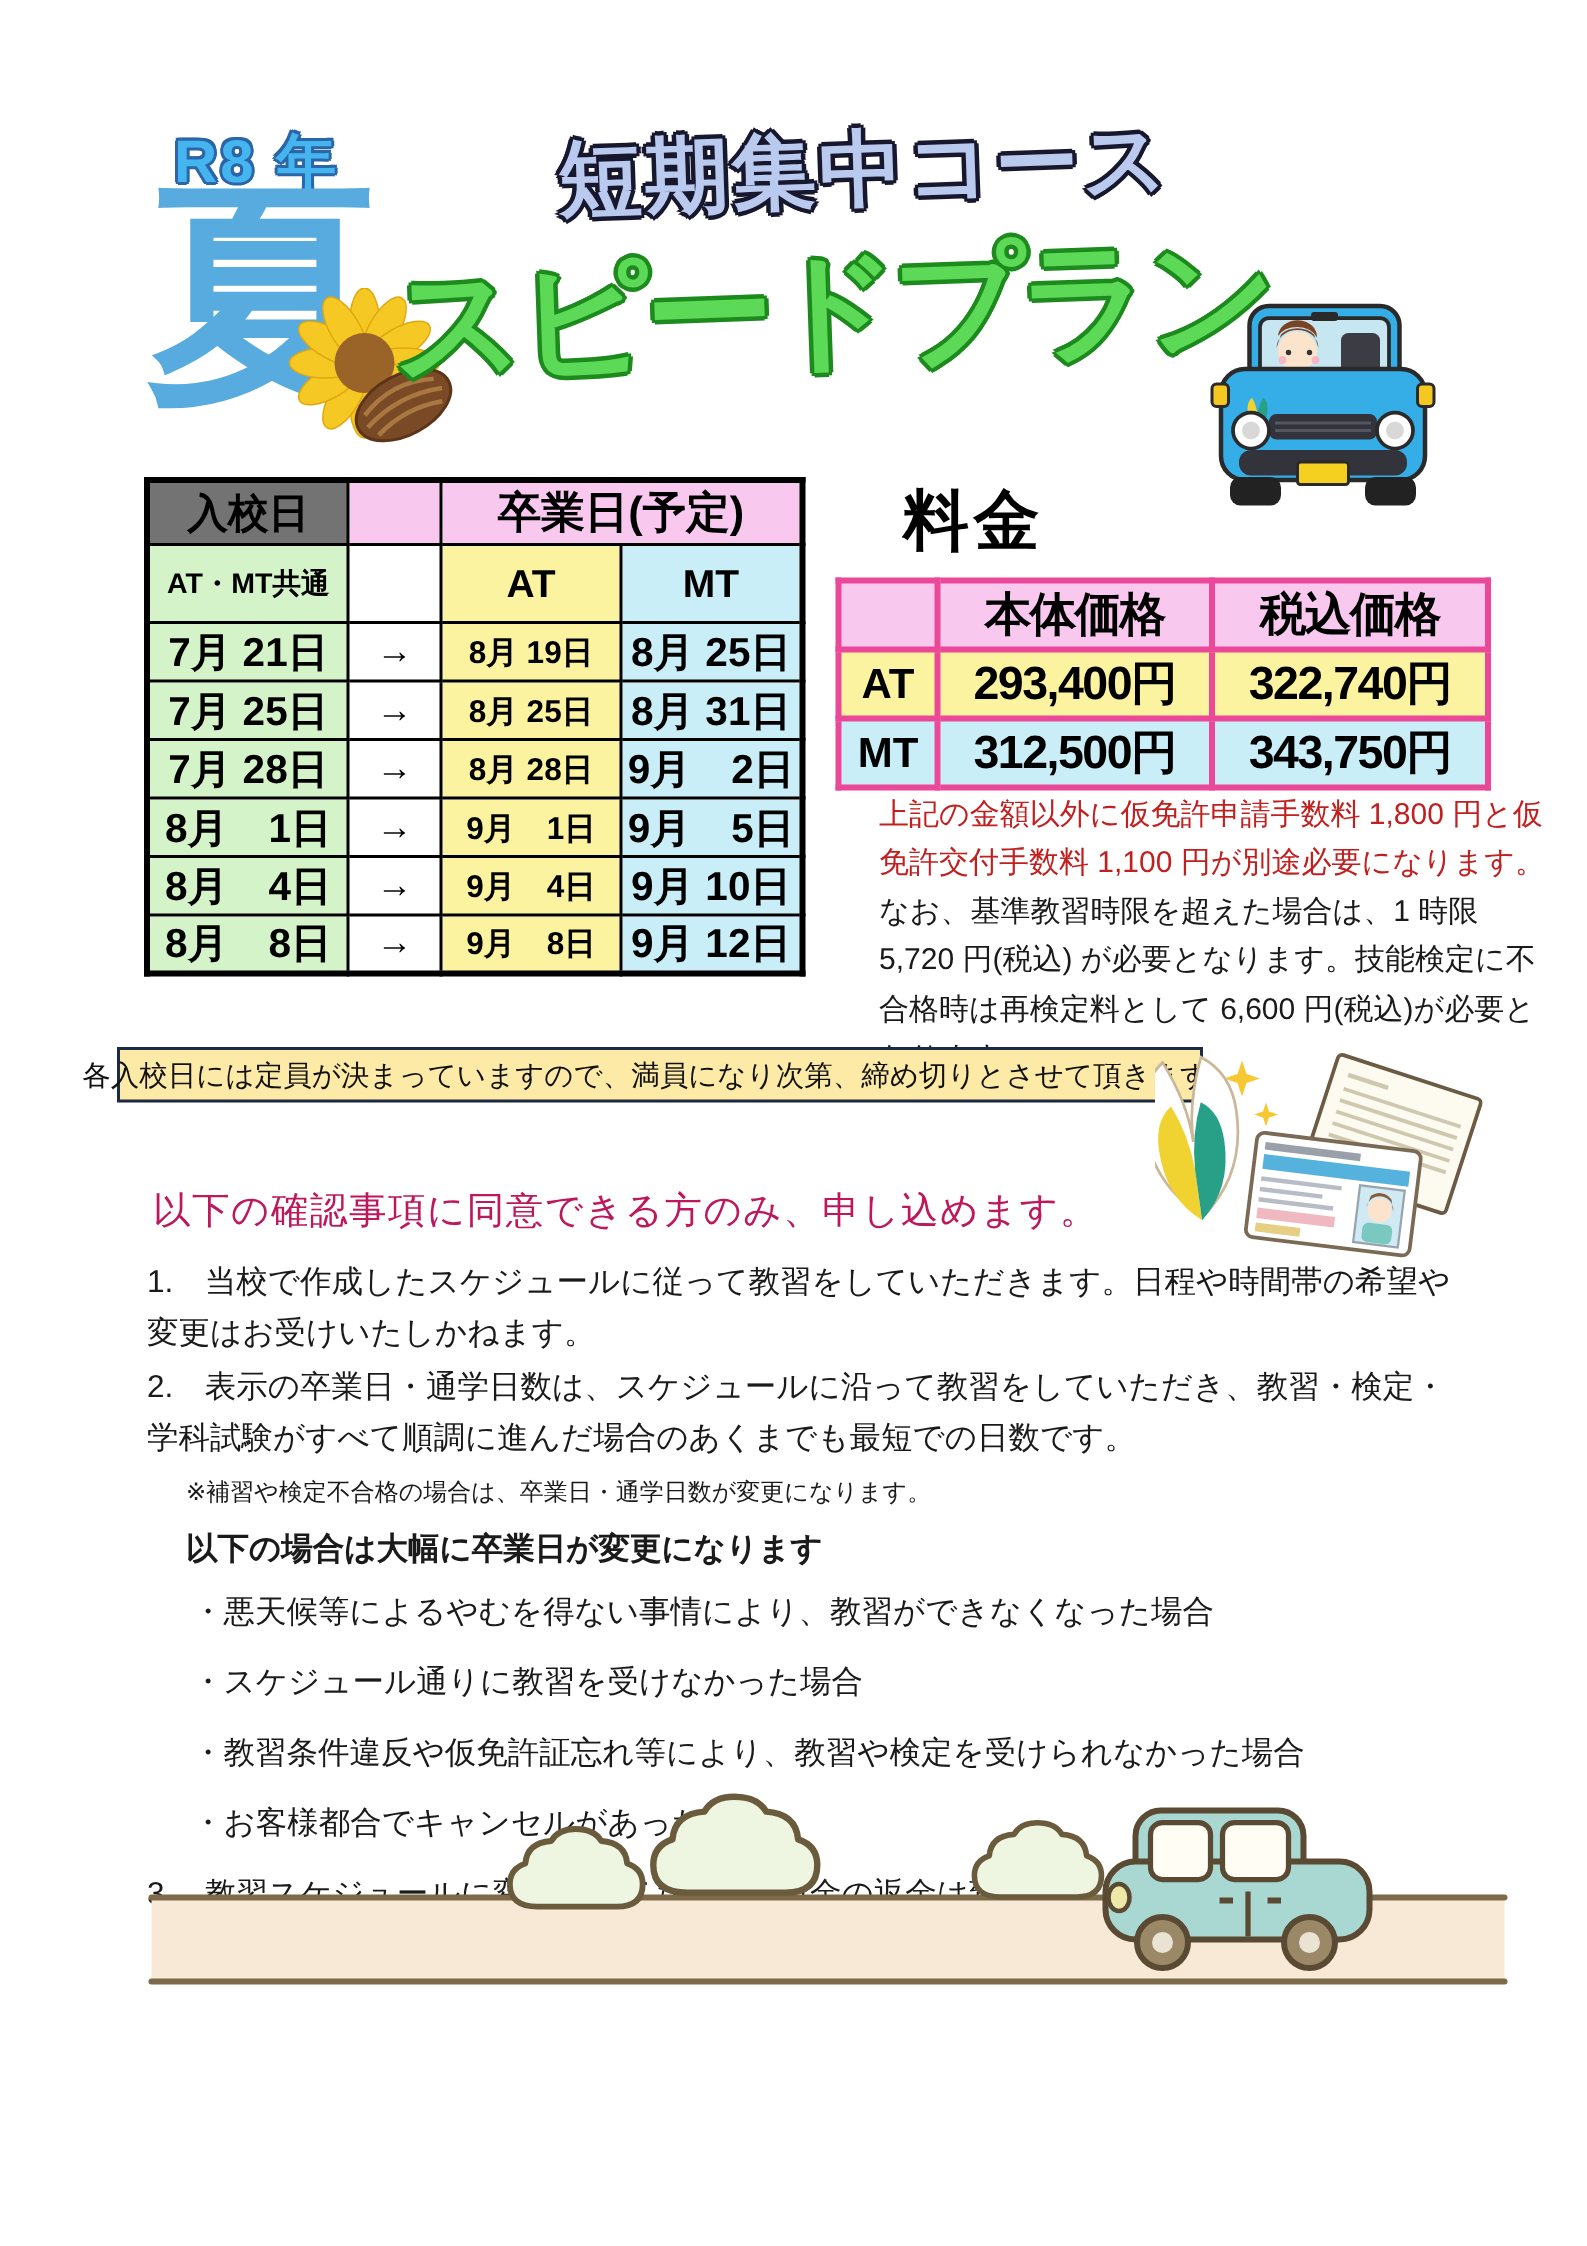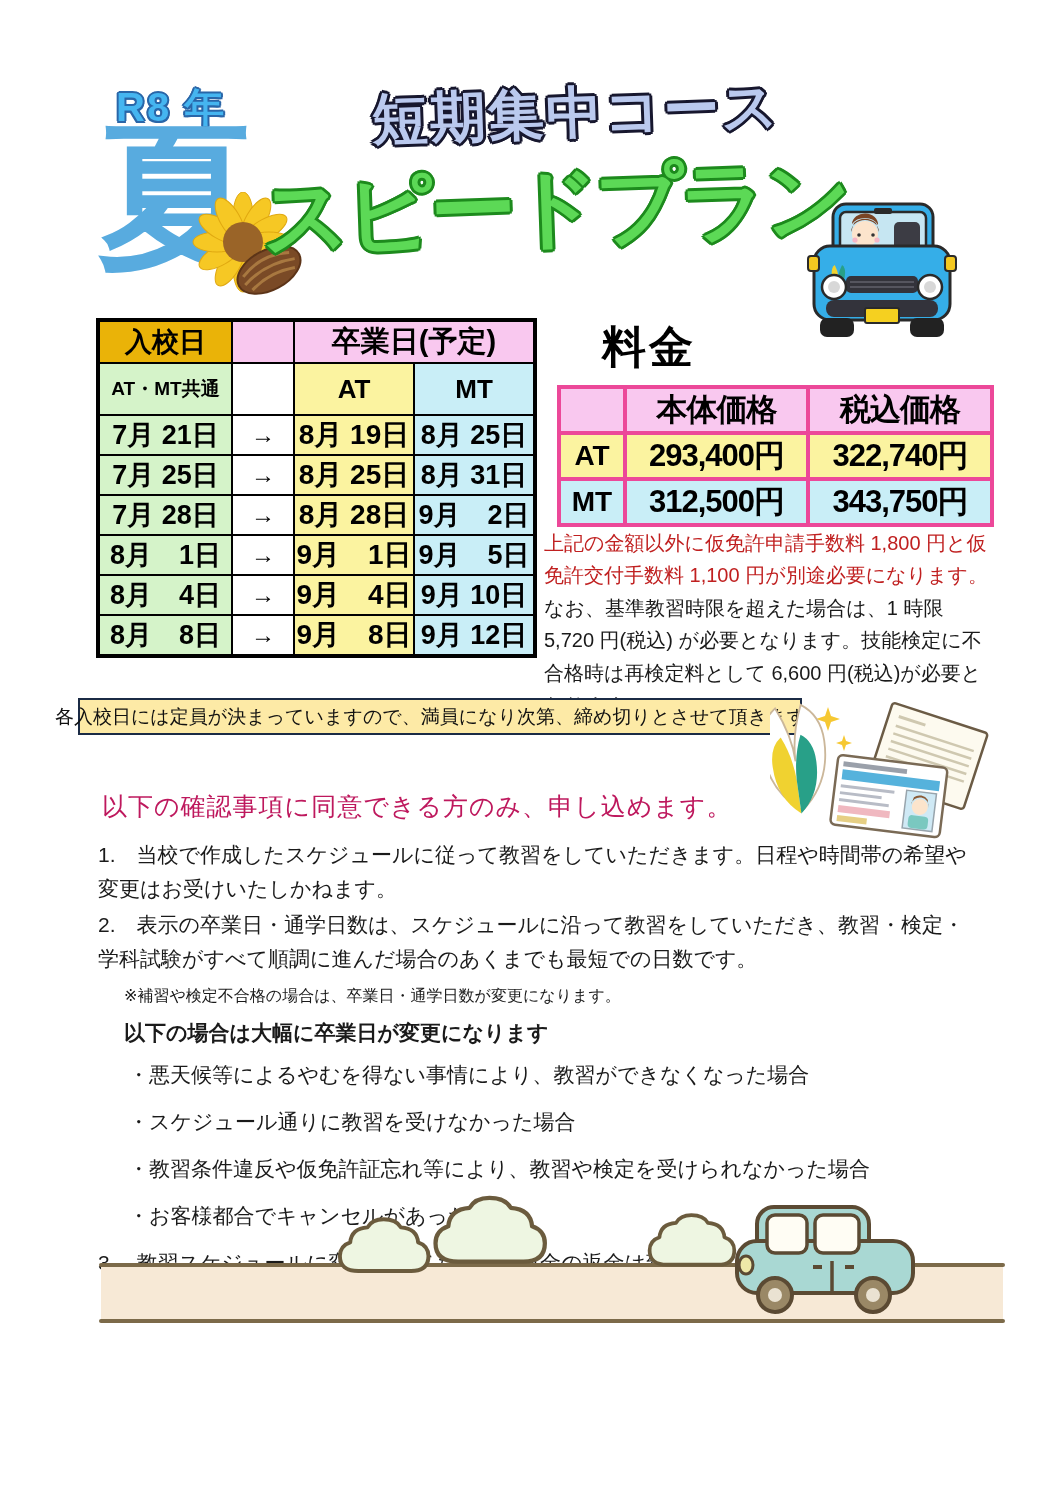--- a/index.html
+++ b/index.html
@@ -39,40 +39,40 @@
   .sched th,.sched td {
     border:2px solid #000; text-align:center; vertical-align:middle;
     font-weight:900; overflow:hidden; white-space:nowrap;
   }
   .sched { border:4px solid #000; }
   .sched .r-head { height:42px; font-size:29px; background:#f9c8ef; }
   .sched .r-sub  { height:52px; }
   .sched tbody tr { height:39px; }
   .sched .c-entry { width:134px; background:#d5f3c9; font-size:27px; }
   .sched .c-arrow { width:62px;  background:#ffffff; font-size:24px; font-weight:700; }
-  .sched .c-at    { width:120px; background:#fbf3a0; font-size:28px; }
+  .sched .c-at    { width:120px; background:#fbf3a0; font-size:21px; }
   .sched .c-mt    { width:121px; background:#c9eef7; font-size:27px; }
   .sched .r-sub .c-entry { font-size:19px; }
   .sched .r-sub .c-arrow { background:#ffffff; }
   .sched .r-sub .c-at,.sched .r-sub .c-mt { font-size:26px; }
 
   
   .price-heading { left:602px; top:318px; font-size:44px; font-weight:900; letter-spacing:3px; }
   .price { left:557px; top:385px; width:433px; border-collapse:collapse; table-layout:fixed; border:3px solid #000; }
   .price th,.price td {
     border:4px solid #ec4899; text-align:center; vertical-align:middle; font-weight:900; white-space:nowrap;
   }
   .price .r-head { height:42px; background:#f9c8ef; font-size:29px; }
   .price tbody tr { height:39px; }
   .price .c-label { width:66px; font-size:28px; }
   .price .c-val { width:183px; font-size:31px; letter-spacing:-1px; }
   .price .row-at td { background:#fbf3a0; }
   .price .row-mt td { background:#c9eef7; }
 
-  .fee-notes { left:544px; top:527px; width:450px; font-size:20px; line-height:1.62; }
+  .fee-notes { left:586px; top:527px; width:450px; font-size:20px; line-height:1.62; }
   .fee-red { color:#c02020; display:block; }
   .fee-black { color:#1a1a1a; display:block; }
 
   
   .notice {
     left:78px; top:698px; width:724px; height:37px;
     background:#fdeaa6; border:2px solid #1b2b45;
     display:flex; align-items:center; justify-content:center;
     font-size:19px; color:#111; white-space:nowrap;
   }
@@ -163,21 +163,21 @@
 
   <table class="abs sched">
     <colgroup>
         <col style="width:134px">
         <col style="width:62px">
         <col style="width:120px">
         <col style="width:121px">
       </colgroup>
     <thead>
       <tr class="r-head">
-        <th class="c-entry" style="background:#eab308">入校日</th>
+        <th class="c-entry" style="background:#737373">入校日</th>
         <th class="c-arrow" style="background:#f9c8ef"></th>
         <th colspan="2">卒業日(予定)</th>
       </tr>
       <tr class="r-sub">
         <th class="c-entry">AT・MT共通</th>
         <th class="c-arrow"></th>
         <th class="c-at">AT</th>
         <th class="c-mt">MT</th>
       </tr>
     </thead>

